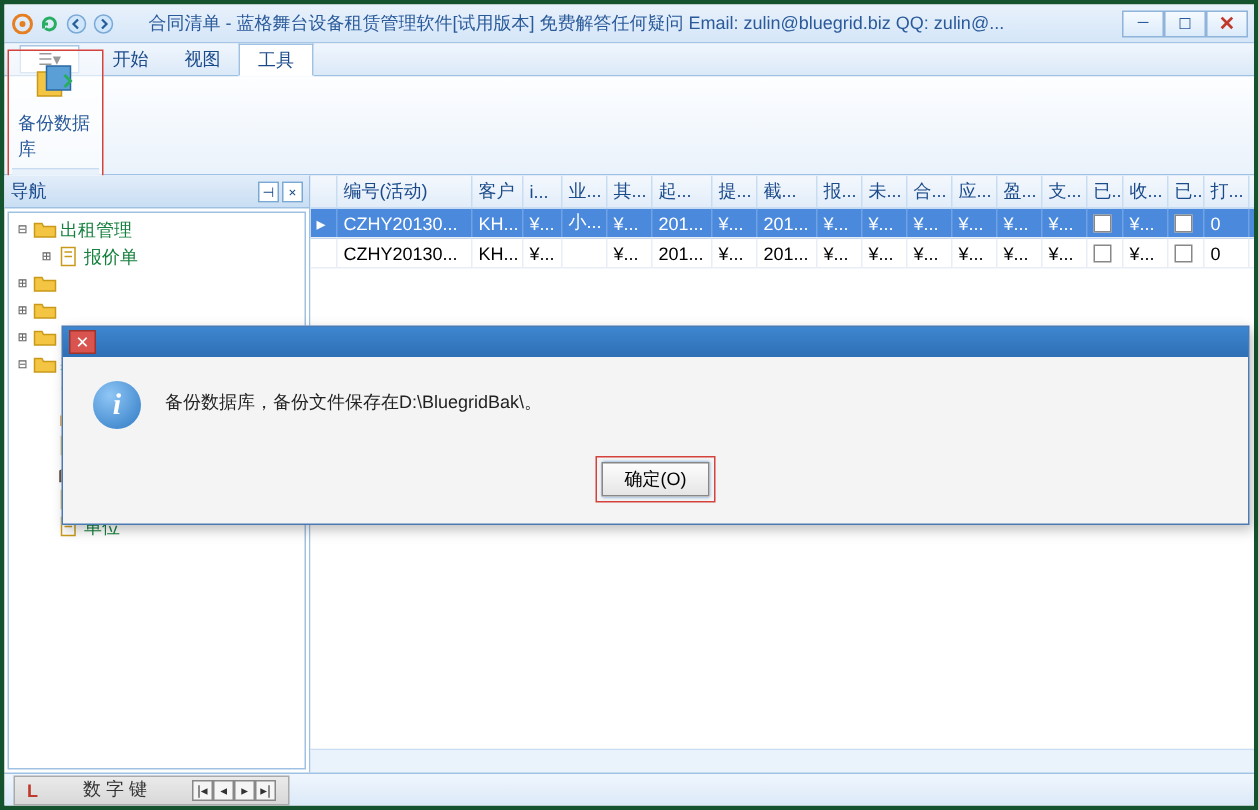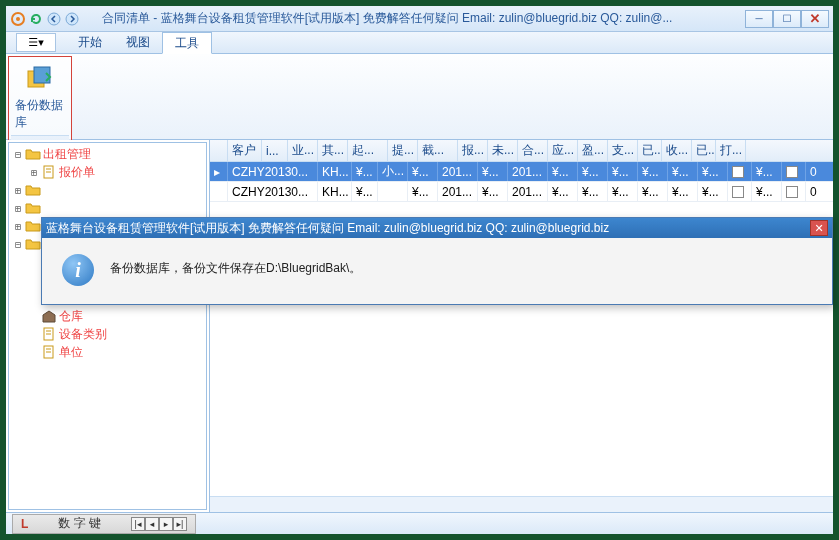--- a/index.html
+++ b/index.html
@@ -1,45 +1,45 @@
 <!DOCTYPE html>
 <html><head>
 <meta charset="utf-8">
 <style>
 *{box-sizing:border-box;margin:0;padding:0;font-family:"Microsoft YaHei",SimSun,Arial,sans-serif;font-size:12px}
 body{background:#fff;width:839px;height:540px;overflow:hidden;position:relative}
-.window{width:839px;height:540px;border:6px solid #14532d;display:flex;flex-direction:column;background:#fff}
+.window{width:839px;height:540px;border:3px solid #14532d;display:flex;flex-direction:column;background:#fff}
 .titlebar{height:26px;background:linear-gradient(#e8f1fb,#d5e6f8);display:flex;align-items:center;padding:0 4px;border-bottom:1px solid #a8c5e4}
 .tb-icon{width:16px;height:16px;margin-right:2px;display:flex;align-items:center;justify-content:center}
 .tb-title{flex:1;color:#2a5a9a;white-space:nowrap;overflow:hidden;text-overflow:ellipsis;padding-left:20px}
 .win-btns{display:flex;gap:0}
 .win-btn{width:28px;height:18px;border:1px solid #8fb3d9;background:linear-gradient(#f5faff,#dcebfa);display:flex;align-items:center;justify-content:center;color:#2a5a9a;font-size:10px;cursor:pointer}
 .win-btn.close{color:#c0392b;font-size:13px;font-weight:bold}
 .menubar{height:22px;background:linear-gradient(#f0f6fd,#dbe9f8);border-bottom:1px solid #9fc1e4;display:flex;align-items:stretch;padding-left:10px}
 .menu-dd{width:40px;border:1px solid #a8c5e4;background:#fff;display:flex;align-items:center;justify-content:center;margin:1px 10px 1px 0;font-size:11px}
 .tab{padding:0 12px;display:flex;align-items:center;color:#1a4a8a;cursor:pointer}
 .tab.active{background:#fff;border:1px solid #9fc1e4;border-bottom:1px solid #fff;margin-bottom:-1px}
-.ribbon{height:86px;background:linear-gradient(#fdfeff,#eaf2fb);border-bottom:1px solid #9fc1e4;display:flex;align-items:flex-start;padding:2px}
+.ribbon{height:66px;background:linear-gradient(#fdfeff,#eaf2fb);border-bottom:1px solid #9fc1e4;display:flex;align-items:center;padding:2px}
 .ribbon-group{border:1px solid #d3433b;background:rgba(255,255,255,.6);width:64px;display:flex;flex-direction:column;align-items:center;padding:4px 2px 0}
 .ribbon-btn{display:flex;flex-direction:column;align-items:center;gap:4px;padding:4px;cursor:pointer}
 .ribbon-label{color:#2a5a9a;font-size:12px;margin-top:2px}
 .ribbon-group-label{margin-top:auto;font-size:12px;color:#2a5a9a;border-top:1px solid #c8ddf2;width:100%;text-align:center;padding:2px 0;background:linear-gradient(#eaf2fb,#dbe9f8)}
 .body{flex:1;display:flex;min-height:0}
 .nav{width:204px;border-right:1px solid #9fc1e4;display:flex;flex-direction:column;background:#fff}
 .nav-hdr{height:22px;background:linear-gradient(#e2edf9,#c9def4);border-bottom:1px solid #9fc1e4;display:flex;align-items:center;padding:0 4px;color:#1a4a8a}
 .nav-hdr .sp{margin-left:auto;display:flex;gap:2px}
 .nav-hdr .pin,.nav-hdr .x{width:14px;height:14px;border:1px solid #7ba9d6;background:#fff;display:flex;align-items:center;justify-content:center;font-size:9px;cursor:pointer}
 .tree{flex:1;overflow:auto;border:1px solid #9fc1e4;margin:2px;padding:2px;position:relative}
 .tree::-webkit-scrollbar{width:16px}
 .tree::-webkit-scrollbar-track{background:#eaf2fb;border-left:1px solid #c8ddf2}
 .tree::-webkit-scrollbar-thumb{background:linear-gradient(#d5e6f8,#b7d4f0);border:1px solid #8fb3d9}
 .tnode{display:flex;align-items:center;height:18px;white-space:nowrap}
 .tw{width:14px;text-align:center;color:#666;font-size:10px;cursor:pointer;font-family:monospace}
 .tfold{width:16px;height:14px;margin-right:2px}
-.ttxt{color:#ef4444}
+.ttxt{color:#15803d}
 .main{flex:1;display:flex;flex-direction:column;min-width:0}
 .grid-hdr{height:22px;background:linear-gradient(#f4f8fd,#e2edf9);border-bottom:1px solid #c8ddf2;display:flex;overflow:hidden}
 .gh{border-right:1px solid #c8ddf2;padding:0 4px;display:flex;align-items:center;color:#1a4a8a;white-space:nowrap;overflow:hidden;flex-shrink:0}
 .grid-body{flex:1;overflow:auto;background:#fff;position:relative}
 .grow{height:20px;display:flex;border-bottom:1px solid #e8eef5}
 .grow.sel{background:#4a89dc;color:#fff}
 .gc{border-right:1px solid #e8eef5;padding:0 4px;display:flex;align-items:center;white-space:nowrap;overflow:hidden;flex-shrink:0}
 .grow.sel .gc{border-right-color:#6fa3e6}
 .gscr{height:16px;background:#eaf2fb;border-top:1px solid #c8ddf2}
 .status{height:22px;background:linear-gradient(#f0f6fd,#dbe9f8);border-top:1px solid #9fc1e4;display:flex;align-items:center;padding:0 6px;color:#333}
@@ -113,20 +113,27 @@
             <path d="M20 8l4 4-4 4" fill="none" stroke="#27ae60" stroke-width="2"></path>
           </svg>
         <span class="ribbon-label">备份数据库</span>
       </div>
       <div class="ribbon-group-label">工具</div>
     </div>
   </div>
 
   <div class="body">
     <div class="nav">
+      <div class="nav-hdr">
+        <span>导航</span>
+        <span class="sp">
+          <span class="pin">⊣</span>
+          <span class="x">×</span>
+        </span>
+      </div>
       <div class="tree" id="tree">
           <div class="tnode" style="padding-left: 0px;">
             <span class="tw">⊟</span>
             <span class="tfold"><svg width="16" height="14">
                 <path d="M1 3h5l1 2h8v7H1z" class="folder-y"></path>
               </svg></span>
             <span class="ttxt">出租管理</span>
           </div>
           <div class="tnode" style="padding-left: 16px;">
             <span class="tw">⊞</span>
@@ -214,20 +221,21 @@
                 <line x1="5" y1="7" x2="10" y2="7" stroke="#c99a1a"></line>
               </svg></span>
             <span class="ttxt">单位</span>
           </div>
         </div>
     </div>
 
     <div class="main">
       <div class="grid-hdr" id="ghdr">
           <div class="gh" style="width: 18px;"></div>
+          <div class="gh" style="width: 90px;">编号(活动)</div>
           <div class="gh" style="width: 34px;">客户</div>
           <div class="gh" style="width: 26px;">i...</div>
           <div class="gh" style="width: 30px;">业...</div>
           <div class="gh" style="width: 30px;">其...</div>
           <div class="gh" style="width: 40px;">起...</div>
           <div class="gh" style="width: 30px;">提...</div>
           <div class="gh" style="width: 40px;">截...</div>
           <div class="gh" style="width: 30px;">报...</div>
           <div class="gh" style="width: 30px;">未...</div>
           <div class="gh" style="width: 30px;">合...</div>
@@ -304,20 +312,24 @@
         <span class="cbtn">◂</span>
         <span class="cbtn">▸</span>
         <span class="cbtn">▸|</span>
       </span>
     </div>
   </div>
 </div>
 
 <div class="dialog">
   <div class="dlg-title">
-    <span class="dt">蓝格舞台设备租赁管理软件[试用版本] 免费解答任何疑问 Email: zulin@bluegrid.biz QQ: zulin@bluegrid.biz</span>
     <span class="dx">✕</span>
   </div>
   <div class="dlg-body">
     <div class="dlg-ico">i</div>
     <div class="dlg-msg">备份数据库，备份文件保存在D:\BluegridBak\。</div>
   </div>
+  <div class="dlg-btns">
+    <div class="dlg-btn-wrap">
+      <button class="dlg-btn">确定(O)</button>
+    </div>
+  </div>
 </div>
 
 </body></html>

